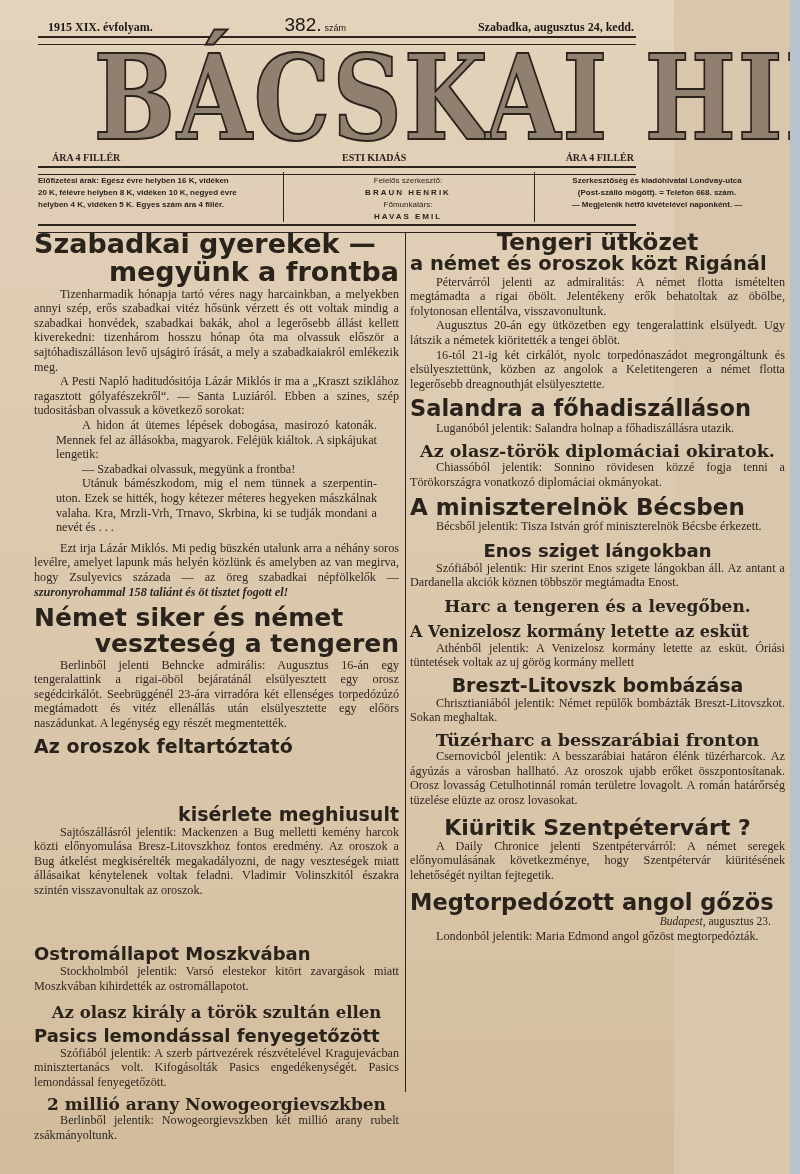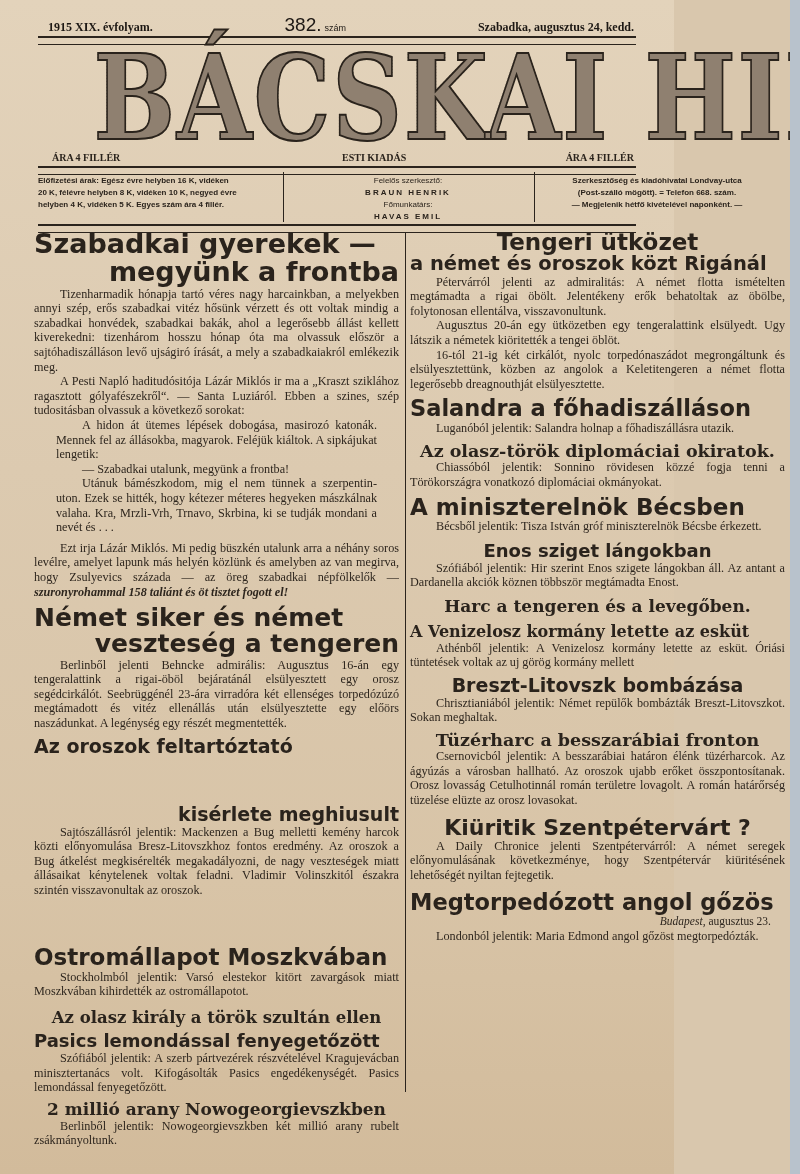--- a/index.html
+++ b/index.html
@@ -124,40 +124,40 @@
 
   <div class="column colL">
 
     <div class="art">
       <div class="headline h-sans" style="font-size:27px;">Szabadkai gyerekek —</div>
       <div class="headline h-sans right" style="font-size:27px;">megyünk a frontba</div>
       <p class="body-text indent">Tizenharmadik hónapja tartó véres nagy harcainkban, a melyekben annyi szép, erős szabadkai vitéz hősünk vérzett és ott voltak mindig a szabadkai honvédek, szabadkai bakák, ahol a legerősebb állást kellett kiverekedni: tizenhárom hosszu hónap óta ma olvassuk először a sajtóhadiszálláson levő ujságiró írását, a mely a szabadkaiakról emlékezik meg.</p>
       <p class="body-text indent">A Pesti Napló haditudósitója Lázár Miklós ir ma a „Kraszt sziklához ragasztott gólyafészekről“. — Santa Luziáról. Ebben a szines, szép tudositásban olvassuk a következő sorokat:</p>
       <div class="quote">
         <p class="body-text indent">A hidon át ütemes lépések dobogása, masirozó katonák. Mennek fel az állásokba, magyarok. Feléjük kiáltok. A sipkájukat lengetik:</p>
-        <p class="body-text indent">— Szabadkai utalunk, megyünk a frontba!</p>
+        <p class="body-text indent">— Szabadkai olvassuk, megyünk a frontba!</p>
         <p class="body-text indent">Utánuk bámészkodom, mig el nem tünnek a szerpentin-uton. Ezek se hitték, hogy kétezer méteres hegyeken mászkálnak valaha. Kra, Mrzli-Vrh, Trnavo, Skrbina, ki se tudják mondani a nevét és . . .</p>
       </div>
       <p class="body-text indent" style="margin-top:6px;"><span>Ezt irja Lázár Miklós. Mi pedig büszkén utalunk arra a néhány soros levélre, amelyet lapunk más helyén közlünk és amelyben az van megirva, hogy Zsulyevics százada — az öreg szabadkai népfölkelők —</span> <i class="bold">szuronyrohammal 158 taliánt és öt tisztet fogott el!</i></p>
     </div>
 
     <div class="art">
       <div class="headline h-sans" style="font-size:25px;">Német siker és német</div>
       <div class="headline h-sans right" style="font-size:25px;">veszteség a tengeren</div>
       <p class="body-text indent">Berlinből jelenti Behncke admirális: Augusztus 16-án egy tengeralattink a rigai-öböl bejáratánál elsülyesztett egy orosz segédcirkálót. Seebrüggénél 23-ára virradóra két ellenséges torpedózúzó megtámadott és vitéz ellenállás után elsülyesztette egy előörs naszádunkat. A legénység egy részét megmentették.</p>
     </div>
 
     <div class="art">
       <div class="headline h-sans" style="font-size:19px;">Az oroszok feltartóztató</div>
       <div class="headline h-sans right" style="font-size:19px;margin-top:48px;">kisérlete meghiusult</div>
       <p class="body-text indent">Sajtószállásról jelentik: Mackenzen a Bug melletti kemény harcok közti előnyomulása Bresz-Litovszkhoz fontos eredmény. Az oroszok a Bug átkelést megkisérelték megakadályozni, de nagy veszteségek miatt állásaikat kénytelenek voltak feladni. Vladimir Volinszkitól északra szintén visszavonultak az oroszok.</p>
     </div>
 
     <div class="art" style="margin-top:12px;">
-      <div class="headline h-sans" style="font-size:23px;margin-top:48px;">Ostromállapot Moszkvában</div>
+      <div class="headline h-sans" style="font-size:18px;margin-top:48px;">Ostromállapot Moszkvában</div>
       <p class="body-text indent">Stockholmból jelentik: Varsó elestekor kitört zavargások miatt Moszkvában kihirdették az ostromállapotot.</p>
     </div>
 
     <div class="art" style="margin-top:10px;">
       <div class="headline h-egypt center" style="font-size:16.5px;">Az olasz király a török szultán ellen</div>
     </div>
 
     <div class="art">
       <div class="headline h-sans" style="font-size:18px;">Pasics lemondással fenyegetőzött</div>
       <p class="body-text indent">Szófiából jelentik: A szerb pártvezérek részvételével Kragujevácban minisztertanács volt. Kifogásolták Pasics engedékenységét. Pasics lemondással fenyegetőzött.</p>

